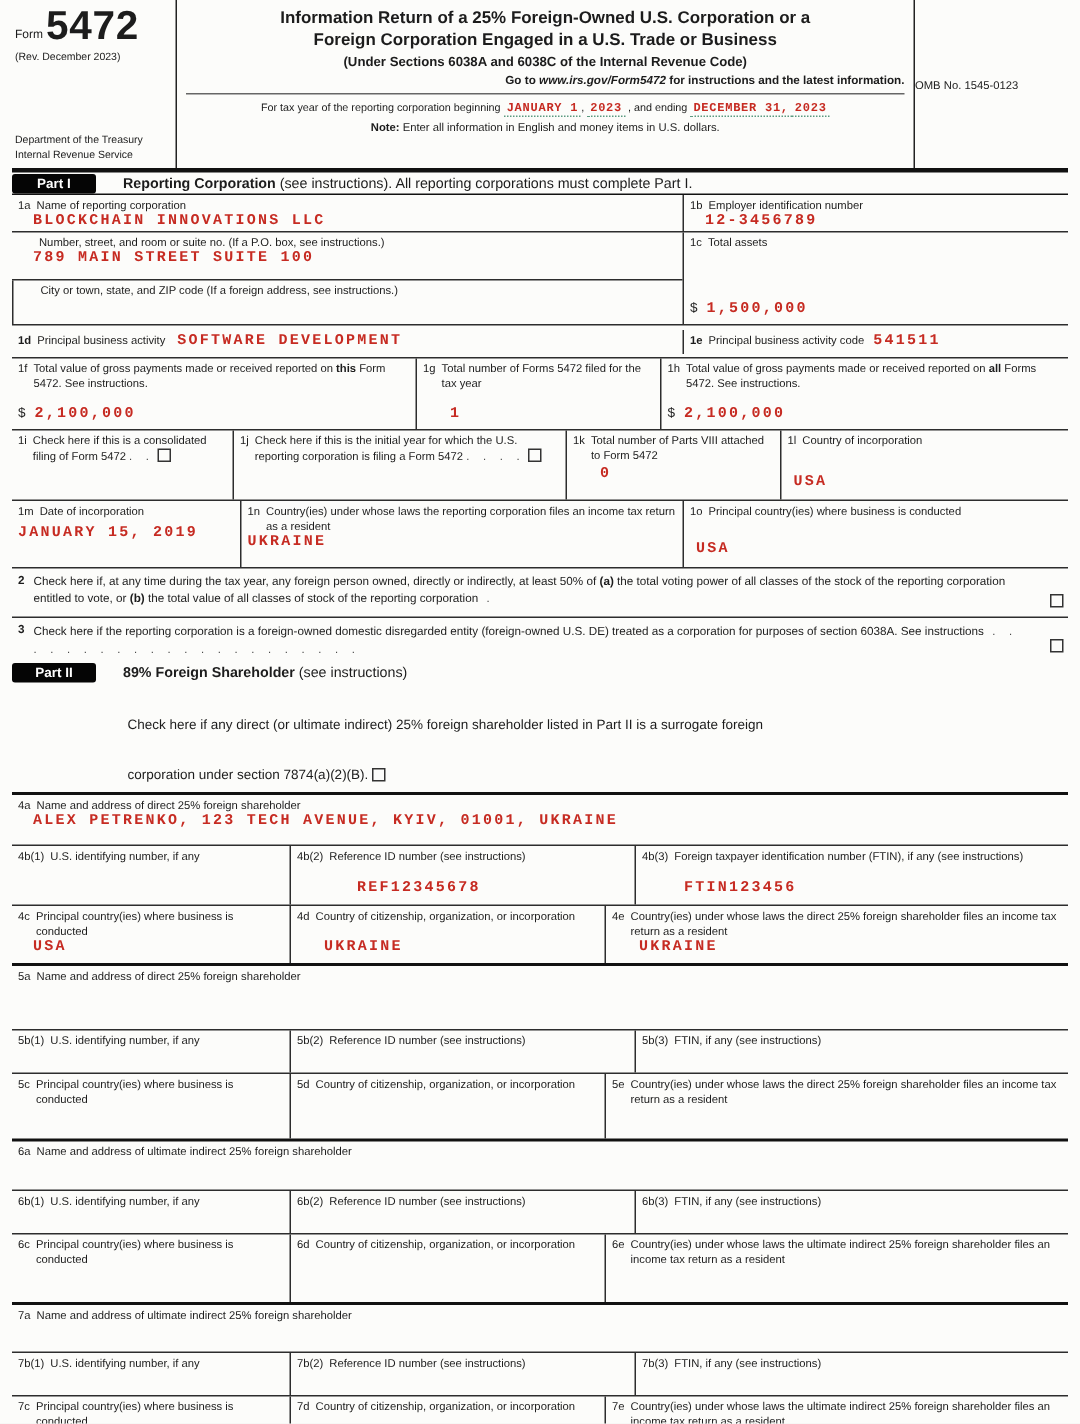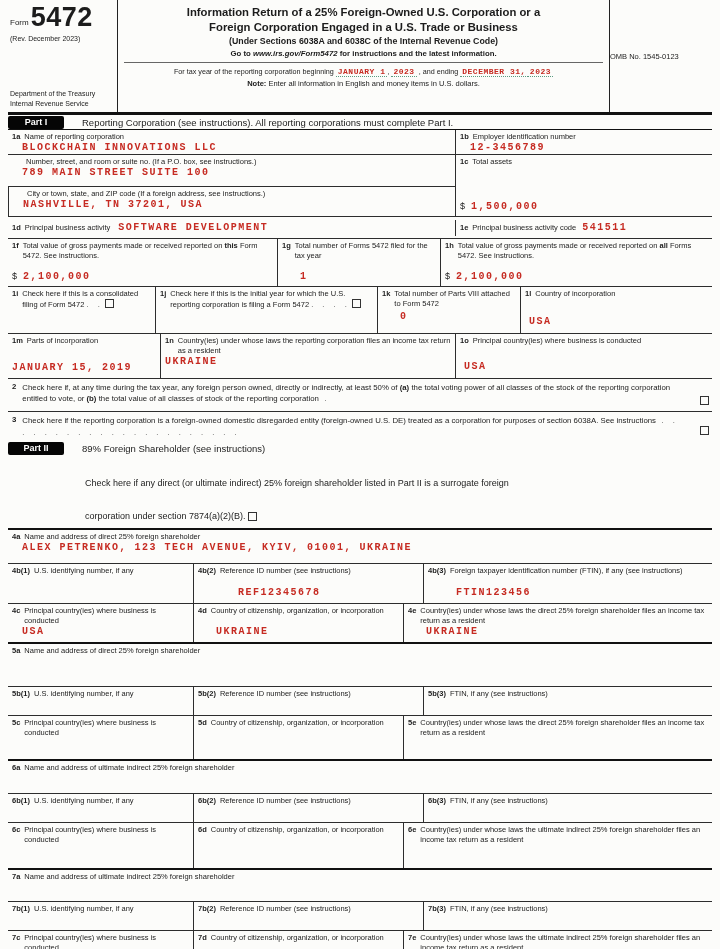--- a/index.html
+++ b/index.html
@@ -14,39 +14,39 @@
   .hdr{display:flex;height:112px;border-bottom:3px solid #111;}
   .hdr-left{width:110px;border-right:1.3px solid #222;display:flex;flex-direction:column;padding:4px 4px 3px 2px;box-sizing:border-box;}
   .form-no{display:flex;align-items:flex-start;}
   .form-word{font-size:8px;margin-top:14px;}
   .form-num{font-size:27px;font-weight:bold;letter-spacing:.5px;line-height:1;margin-left:2px;}
   .rev{font-size:7px;margin-top:4px;}
   .agency{font-size:7px;line-height:1.4;margin-top:auto;}
   .hdr-center{flex:1;border-right:1.3px solid #222;text-align:center;display:flex;flex-direction:column;padding:3px 6px 0;box-sizing:border-box;}
   .title{font-weight:bold;font-size:11.3px;line-height:1.3;margin-top:2px;}
   .subtitle{font-weight:bold;font-size:8.8px;margin-top:2px;}
-  .goto{font-weight:bold;font-size:7.8px;margin-top:3px;padding-bottom:4px;}
+  .goto{font-weight:bold;font-size:7.8px;margin-top:3px;padding-bottom:4px;text-align:right;}
   .goto i{font-style:italic;}
   .taxyear{font-size:7.2px;border-top:1px solid #666;padding-top:4px;white-space:nowrap;}
   .fill-sm{font-family:"Liberation Mono",monospace;color:#c62b22;font-size:8px;font-weight:bold;letter-spacing:.5px;border-bottom:1.4px dotted #5a9a80;padding:0 2px;}
   .note{font-size:7.5px;margin-top:3px;}
   .hdr-right{width:102px;display:flex;align-items:center;justify-content:flex-start;font-size:7.5px;}
   
   .part-row{display:flex;align-items:center;height:14px;}
   .part-row.rule{border-bottom:1.5px solid #111;}
   .part-badge{background:#050505;color:#fff;font-weight:bold;font-size:9px;width:56px;text-align:center;border-radius:2px;padding:1.5px 0;flex:none;}
   .part-title{font-size:9.5px;margin-left:18px;}
-  .part-title b{font-weight:normal;}
+  .part-title b{font-weight:bold;}
   
   .row{display:flex;border-bottom:1px solid #2d2d2d;box-sizing:border-box;width:100%;}
   .row.thick{border-bottom:2px solid #111;}
   .cell{box-sizing:border-box;padding:2px 4px;display:flex;flex-direction:column;}
   .cell + .cell{border-left:1px solid #2d2d2d;}
   .lab{display:flex;font-size:7.5px;line-height:1.35;}
-  .lab > b{font-weight:bold;margin-right:4px;flex:none;}
+  .lab > b{font-weight:normal;margin-right:4px;flex:none;}
   .lab .txt b{font-weight:bold;}
   .inline-lab{display:block;font-size:7.5px;line-height:1.45;}
   .inline-lab > b{font-weight:bold;margin-right:4px;}
   .val{font-family:"Liberation Mono",monospace;color:#c62b22;font-size:10px;font-weight:bold;letter-spacing:1.5px;line-height:1.2;}
   .ind{margin-left:10px;}
   .vrow{display:flex;align-items:baseline;margin-bottom:1px;}
   .dollar{font-size:9px;color:#222;margin-right:6px;}
   .cb{display:inline-block;width:9px;height:9px;border:1.2px solid #333;background:#fcfcfa;vertical-align:-1.5px;box-sizing:border-box;}
   .dots{letter-spacing:3.5px;color:#444;font-size:7.5px;}
   .spread{justify-content:space-between;}
@@ -130,21 +130,20 @@
       <div class="cell" style="height:32px;border-bottom:1px solid #2d2d2d;">
         <div class="lab" style="margin-left:14px;">
             <span class="txt">Number, street, and room or suite no. (If a P.O. box, see instructions.)</span>
           </div>
         <div class="val ind">789 MAIN STREET SUITE 100</div>
       </div>
       <div class="cell" style="flex:1">
         <div class="lab" style="margin-left:14px;">
             <span class="txt">City or town, state, and ZIP code (If a foreign address, see instructions.)</span>
           </div>
-        <div class="val ind">NASHVILLE, TN 37201, USA</div>
       </div>
     </div>
     <div class="cell spread" style="width:257px;border-left:1px solid #2d2d2d;">
       <div class="lab">
           <b>1c</b>
           <span class="txt">Total assets</span>
         </div>
       <div class="vrow">
           <span class="dollar">$</span>
           <span class="val">1,500,000</span>
@@ -219,23 +218,23 @@
           <span class="txt">Country of incorporation</span>
         </div>
       <div class="val" style="margin-left:4px;margin-bottom:3px;">USA</div>
     </div>
   </div>
 
   <div class="row" style="height:45px">
     <div class="cell spread" style="width:152px">
       <div class="lab">
           <b>1m</b>
-          <span class="txt">Parts of incorporation</span>
-        </div>
-      <div class="val" style="margin-bottom:2px;">JANUARY 15, 2019</div>
+          <span class="txt">Date of incorporation</span>
+        </div>
+      <div class="val" style="margin-bottom:14px;">JANUARY 15, 2019</div>
     </div>
     <div class="cell spread" style="width:295px">
       <div class="lab">
           <b>1n</b>
           <span class="txt">Country(ies) under whose laws the reporting corporation files an income tax return as a resident</span>
         </div>
       <div class="val" style="margin-bottom:8px;">UKRAINE</div>
     </div>
     <div class="cell spread" style="flex:1">
       <div class="lab">

